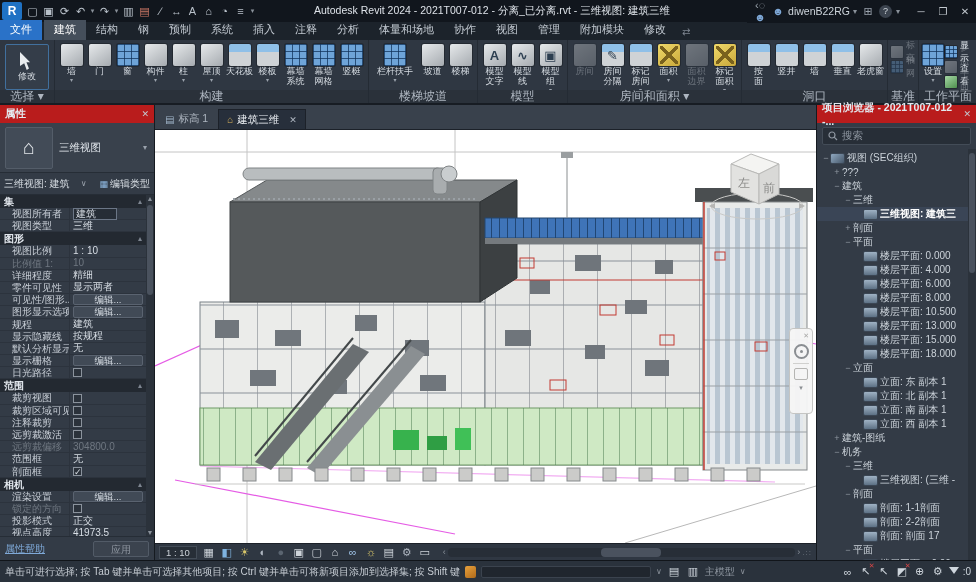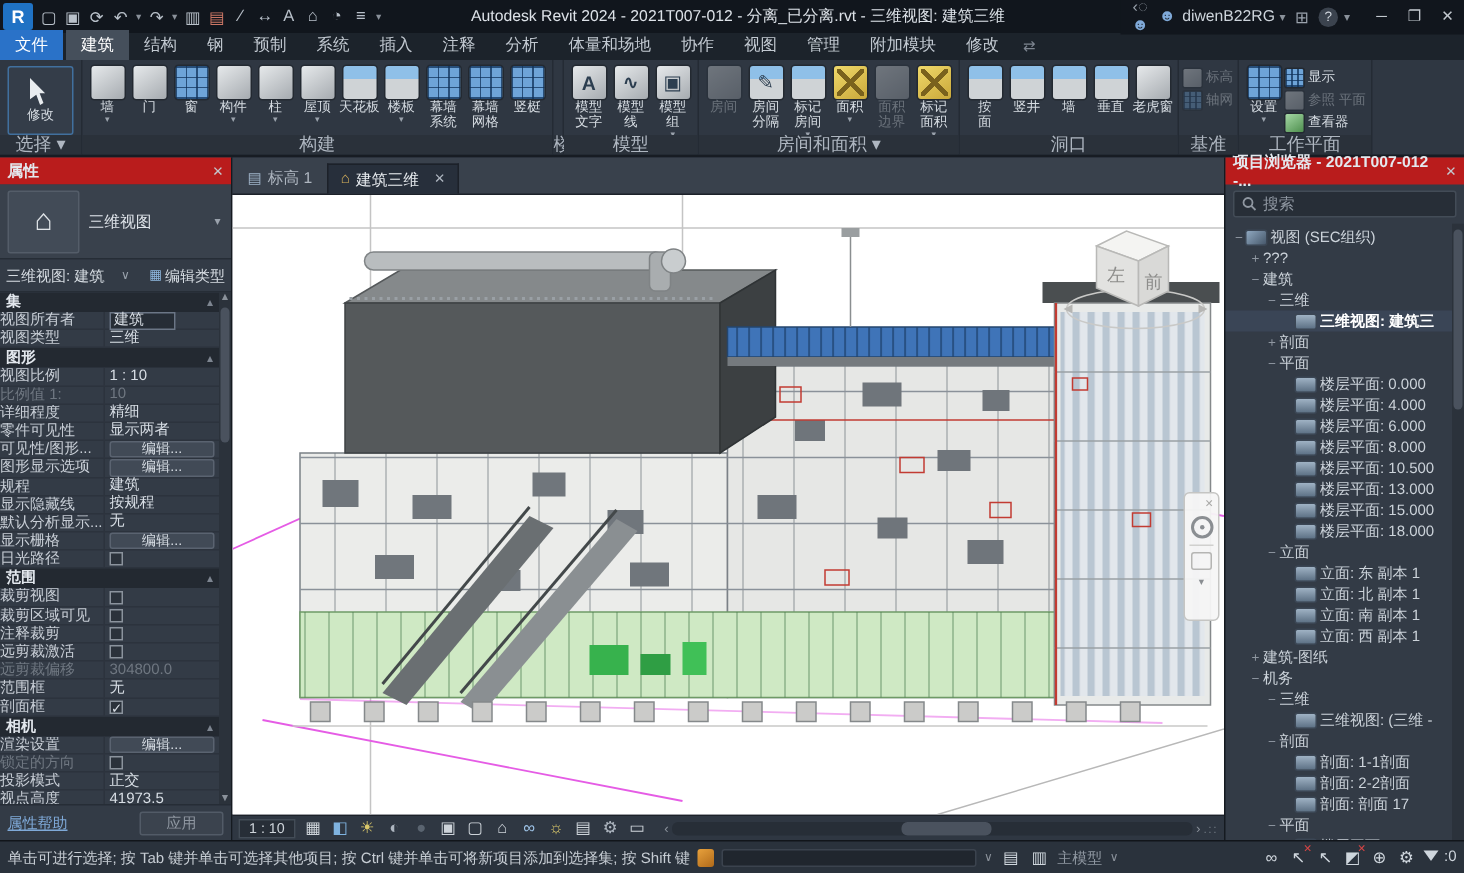--- a/index.html
+++ b/index.html
@@ -86,21 +86,21 @@
   .typerow { height:22px; display:flex; align-items:center; padding:0 4px; gap:11px;
     border-bottom:1px solid #262d36; font-size:10px;}
   .inst { flex:1; color:#d6dce2; white-space:nowrap; overflow:hidden;}
   .edittype { display:flex; align-items:center; gap:2px; color:#d6dce2; white-space:nowrap;}
   .edittype .eic { color:#8fb8e0; font-size:9px;}
   .pgrid { flex:1; overflow:hidden; position:relative; padding-right:8px;}
   .psec { background:#232931; color:#e2e7ed; font-weight:bold; height:13px; line-height:13px;
     padding:0 4px; font-size:10px; display:flex;}
   .psec .pin { margin-left:auto; color:#7d8590; font-size:8px;}
   .prow { display:flex; height:12.2px; line-height:12.2px; border-bottom:1px solid #2c333d; font-size:10px;}
-  .plab { width:70px; padding-left:0; color:#c8ced6; white-space:nowrap; overflow:hidden; border-right:1px solid #2c333d;}
+  .plab { width:70px; padding-left:12px; color:#c8ced6; white-space:nowrap; overflow:hidden; border-right:1px solid #2c333d;}
   .pvalc { flex:1; padding:0 3px; display:flex; align-items:center; }
   .pval { color:#d8dee5; white-space:nowrap; }
   .pval.sel { border:1px solid #6b7686; background:#262d36; padding:0 8px 0 2px; min-width:44px; line-height:10px;}
   .prow.dim .plab, .prow.dim .pval { color:#6f7781; }
   .pbtn { flex:1; text-align:center; background:#414a56; border:1px solid #5a6370; border-radius:2px;
     color:#d8dee5; font-size:9.5px; line-height:9.5px; padding:0;}
   .pchk { width:9px; height:9px; border:1px solid #8b939d; background:#2b323b; display:inline-block; position:relative;}
   .pchk.on::after { content:"✓"; position:absolute; left:0; top:-2px; font-size:9px; color:#d8dee5;}
   .pvscroll { position:absolute; right:0; top:0; bottom:0; width:8px; background:#2b323b; }
   .pvscroll .thumb { position:absolute; top:10px; left:1px; width:6px; height:90px; background:#4a525e; border-radius:3px;}
@@ -292,20 +292,35 @@
 网格</div>
         </div>
         <div class="tool">
           <span class="ti v-grid"></span>
           <div class="tlabel">竖梃</div>
         </div>
       </div>
       <div class="plabel">构建</div>
     </section>
     <section class="panel">
+      <div class="tools">
+        <div class="tool wide">
+          <span class="ti v-grid"></span>
+          <div class="tlabel">栏杆扶手</div>
+          <div class="tcaret">▾</div>
+        </div>
+        <div class="tool">
+          <span class="ti"></span>
+          <div class="tlabel">坡道</div>
+        </div>
+        <div class="tool">
+          <span class="ti"></span>
+          <div class="tlabel">楼梯</div>
+        </div>
+      </div>
       <div class="plabel">楼梯坡道</div>
     </section>
     <section class="panel">
       <div class="tools">
         <div class="tool">
           <span class="ti">
             <span class="g">A</span>
           </span>
           <div class="tlabel">模型
 文字</div>

